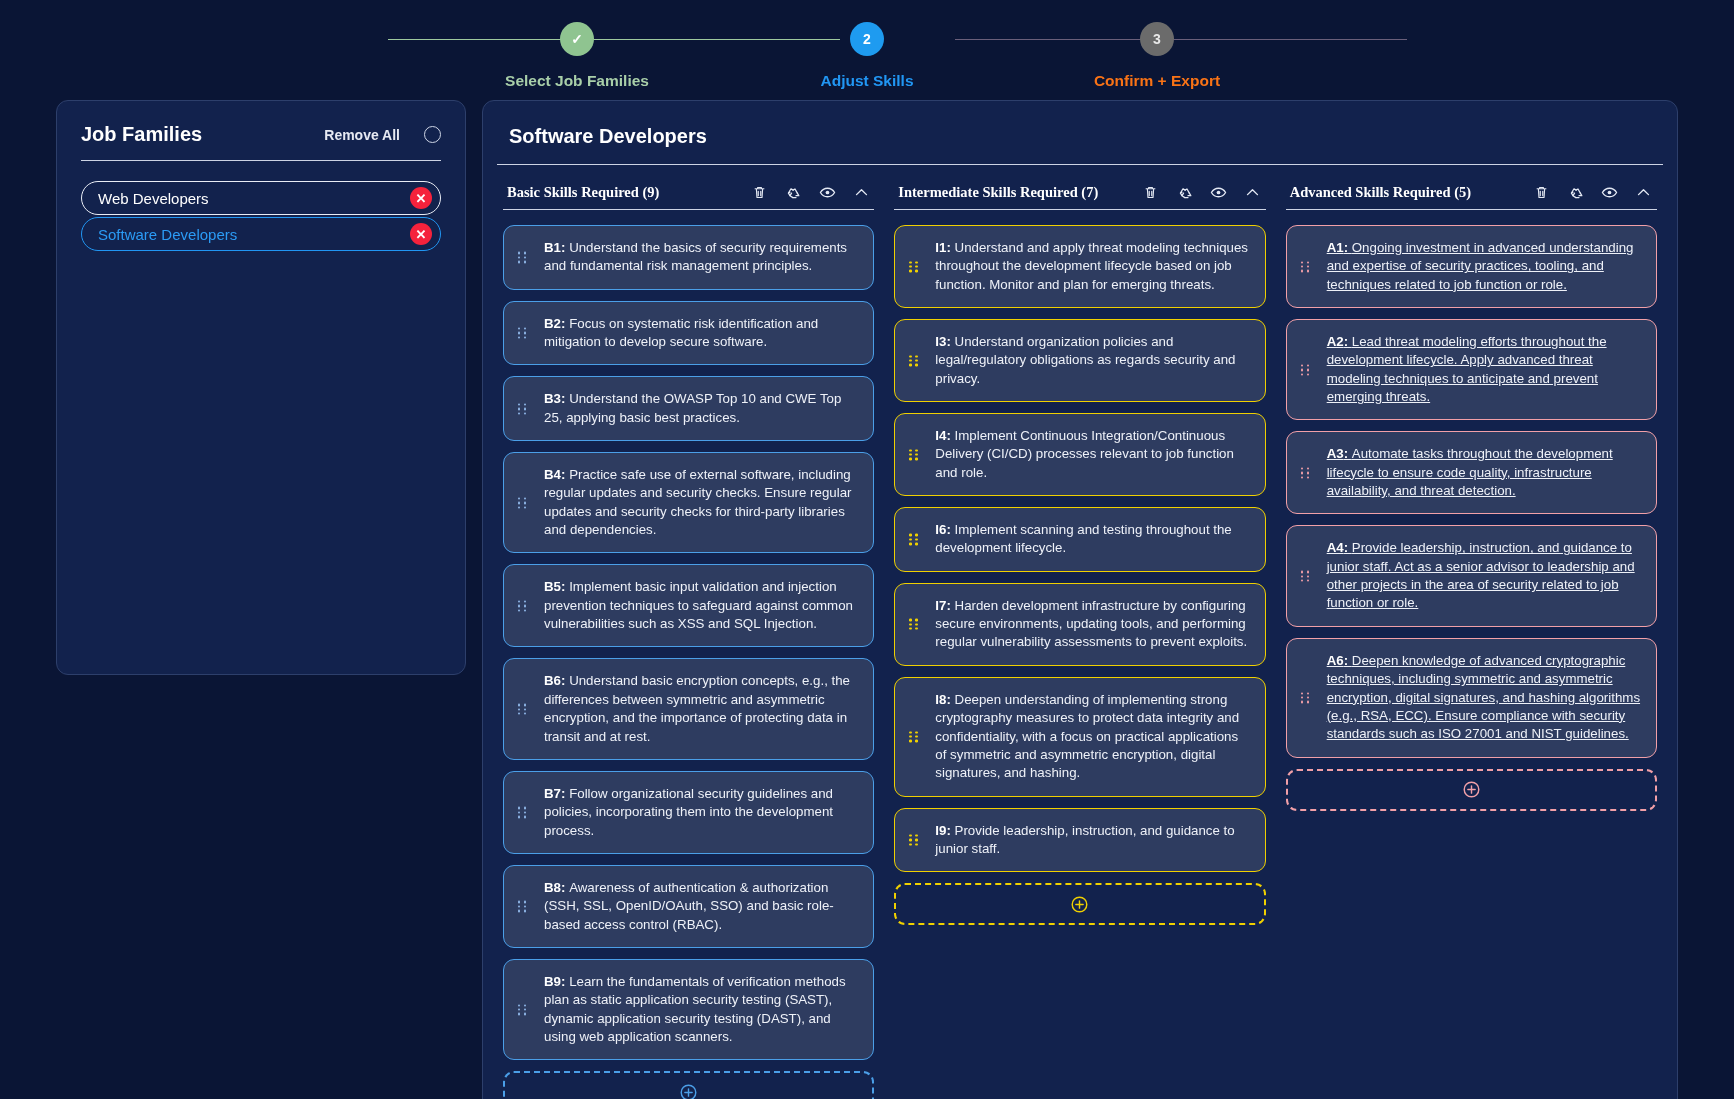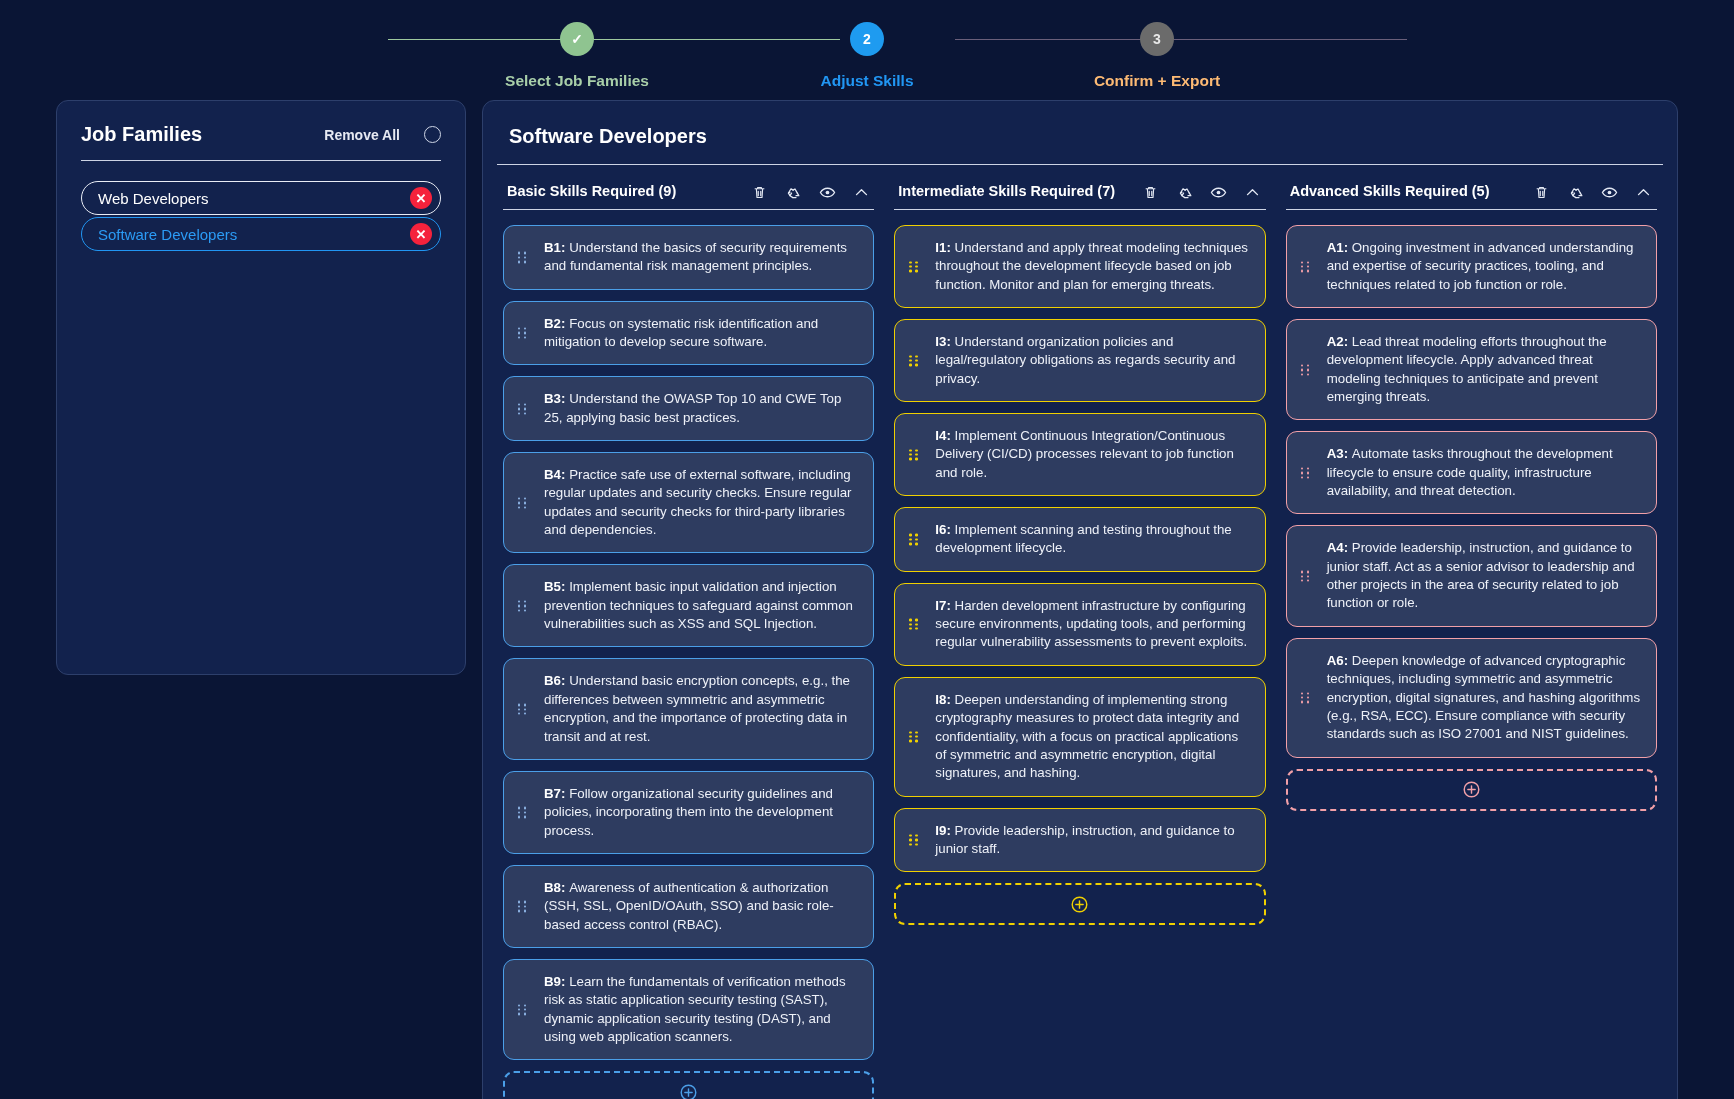--- a/index.html
+++ b/index.html
@@ -39,21 +39,21 @@
   .step-bubble.current { background: #1e9bf0; }
   .step-bubble.todo { background: #6b6b6b; color: #e8e8e8; }
   .step-label {
     margin-top: 16px;
     font-size: 15.5px;
     font-weight: bold;
     white-space: nowrap;
   }
   .step-label.done { color: #a9cfa9; }
   .step-label.current { color: #2196f3; }
-  .step-label.todo { color: #fdba74; }
+  .step-label.todo { color: #f97316; }
   .connector {
     position: absolute;
     top: 39px;
     height: 1px;
     z-index: 1;
   }
   .connector.c1 { left: 388px; width: 452px; background: #9ec99e; }
   .connector.c2 { left: 955px; width: 452px; background: #6a5f7a; }
 
   
@@ -135,23 +135,24 @@
   .main-rule { height: 1px; background: #cdd4e4; margin: 0 14px 18px 14px; }
   .cols {
     display: flex;
     gap: 20px;
     padding: 0 20px;
     align-items: flex-start;
   }
   .col { flex: 1 1 0; min-width: 0; }
   .col-head {
     display: flex;
-    align-items: flex-start;
+    align-items: flex-end;
     justify-content: space-between;
     padding: 0 4px 8px 4px;
+    font-family: Liberation Serif, serif;
   }
   .col-title { font-size: 14.5px; font-weight: bold; color: #ffffff; }
   .col-icons { display: flex; align-items: center; gap: 16px; }
   .icon-btn {
     width: 18px; height: 18px;
     display: flex; align-items: center; justify-content: center;
     color: #e4e9f4;
   }
   .icon-btn svg { display: block; }
   .col-rule { height: 1px; background: #cdd4e4; margin-bottom: 15px; }
@@ -163,21 +164,21 @@
     border-radius: 11px;
     padding: 13px 14px 13px 40px;
     margin-bottom: 11px;
     font-size: 13.3px;
     line-height: 1.38;
     color: #eef1f8;
   }
   .card b { font-weight: bold; color: #ffffff; }
   .card.basic { border: 1.3px solid #4b9fe8; }
   .card.inter { border: 1.3px solid #f0d000; }
-  .card.adv   { border: 1.3px solid #f2a0a8; }
+  .card.adv   { border: 1.3px solid #f2a0a8; text-decoration: underline; }
   .grip {
     position: absolute;
     left: 14px; top: 50%;
     transform: translateY(-50%);
     width: 9px;
     display: grid;
     grid-template-columns: 3px 3px;
     gap: 2px 3px;
   }
   .grip i {
@@ -350,21 +351,21 @@
                 <i></i>
                 <i></i>
               </span><b>B8</b><b>: </b><span>Awareness of authentication &amp; authorization (SSH, SSL, OpenID/OAuth, SSO) and basic role-based access control (RBAC).</span></div>
             <div class="card basic"><span class="grip">
                 <i></i>
                 <i></i>
                 <i></i>
                 <i></i>
                 <i></i>
                 <i></i>
-              </span><b>B9</b><b>: </b><span>Learn the fundamentals of verification methods risk as static application security testing (SAST), dynamic application security testing (DAST), and using web application scanners.</span></div>
+              </span><b>B9</b><b>: </b><span>Learn the fundamentals of verification methods plan as static application security testing (SAST), dynamic application security testing (DAST), and using web application scanners.</span></div>
           </div>
           <div class="add-btn basic">
             <svg class="plus-ico" viewBox="0 0 24 24" fill="none" stroke="currentColor" stroke-width="1.8" stroke-linecap="round">
               <circle cx="12" cy="12" r="9.2"></circle>
               <path d="M12 7.4v9.2M7.4 12h9.2"></path>
             </svg>
           </div>
         </div>
         <div class="col">
           <div class="col-head">

